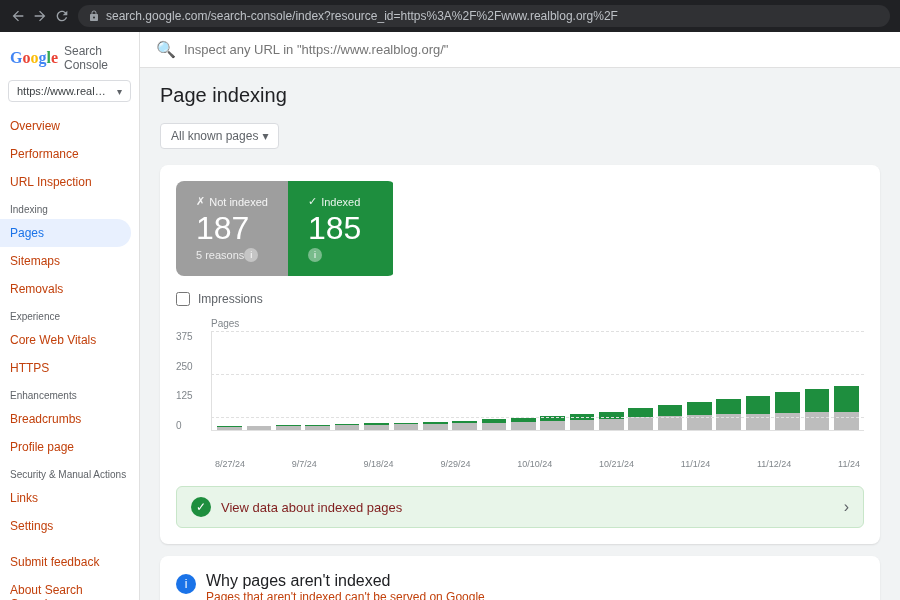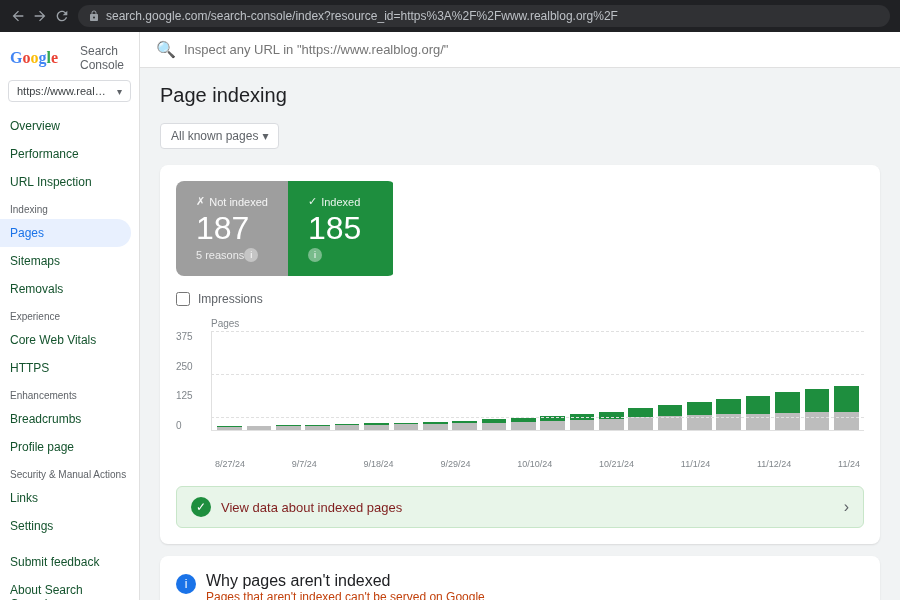--- a/index.html
+++ b/index.html
@@ -50,21 +50,21 @@
       padding: 12px 10px 8px 10px;
       gap: 6px;
     }
     .google-logo { font-size: 16px; font-weight: bold; font-family: Liberation Serif, serif; }
     .google-logo span:nth-child(1) { color: #4285f4; }
     .google-logo span:nth-child(2) { color: #ea4335; }
     .google-logo span:nth-child(3) { color: #fbbc05; }
     .google-logo span:nth-child(4) { color: #4285f4; }
     .google-logo span:nth-child(5) { color: #34a853; }
     .google-logo span:nth-child(6) { color: #ea4335; }
-    .sidebar-logo-text { font-size: 12px; color: #5f6368; font-weight: 500; margin-left: 16px; }
+    .sidebar-logo-text { font-size: 12px; color: #5f6368; font-weight: 500; }
 
     .property-selector {
       margin: 0 8px 10px 8px;
       border: 1px solid #dadce0;
       border-radius: 4px;
       padding: 4px 8px;
       display: flex;
       align-items: center;
       justify-content: space-between;
       cursor: pointer;
@@ -77,21 +77,21 @@
       font-size: 10px;
       color: #5f6368;
       padding: 8px 10px 4px 10px;
       font-weight: 500;
       text-transform: none;
     }
 
     .sidebar-item {
       padding: 7px 10px;
       cursor: pointer;
-      color: #14532d;
+      color: #c2410c;
       font-size: 12px;
       border-radius: 0 20px 20px 0;
       margin-right: 8px;
       display: flex;
       align-items: center;
       gap: 4px;
     }
     .sidebar-item.active { background: #e8f0fe; color: #1a73e8; font-weight: 500; }
 
     

